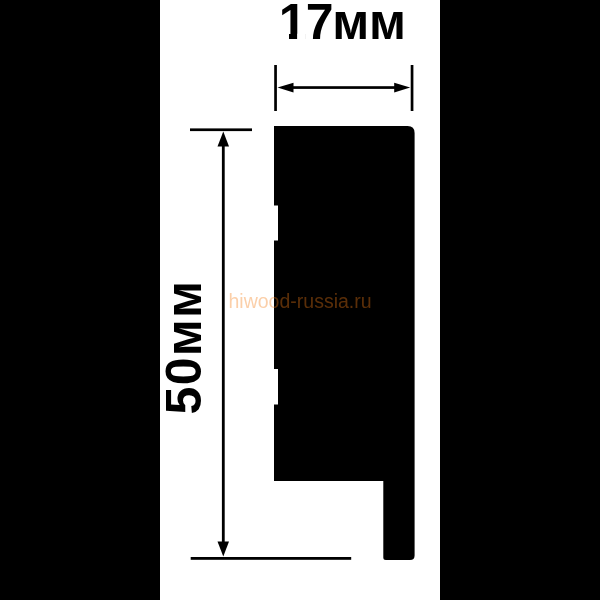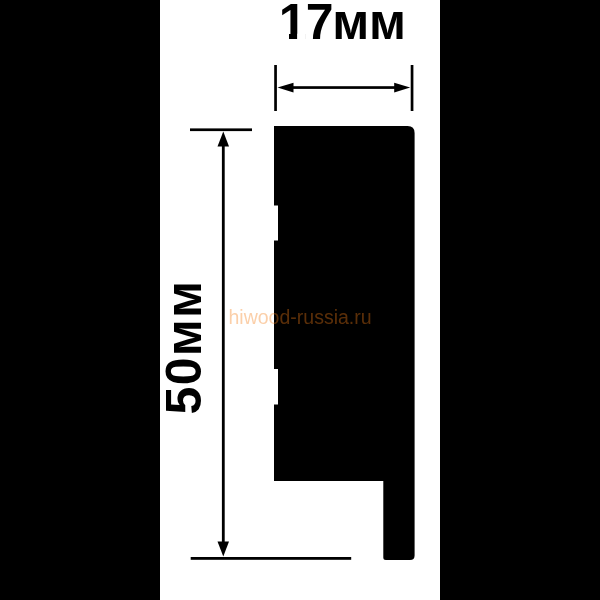--- a/index.html
+++ b/index.html
@@ -42,13 +42,13 @@
 
   <text x="278.8 305.7 332.3 369" y="38.9" font-family="Liberation Sans" font-size="50" font-weight="bold" fill="#000">17мм</text>
 
   <rect x="279.5" y="33.8" width="9.5" height="7" fill="#fff"></rect>
 
   <rect x="297.1" y="33.8" width="8.6" height="7" fill="#fff"></rect>
 </svg>
 
 <div class="abs" style="left:84px;top:318px;width:200px;text-align:center;font-size:50px;font-weight:bold;letter-spacing:1.3px;color:#000;transform:rotate(-90deg)">50мм</div>
 
-<div class="abs" style="left:228.5px;top:306px;font-size:19.5px;color:rgba(244,125,22,0.37)">hiwood-russia.ru</div>
+<div class="abs" style="left:228.5px;top:290px;font-size:19.5px;color:rgba(244,125,22,0.37)">hiwood-russia.ru</div>
 
 </body></html>

